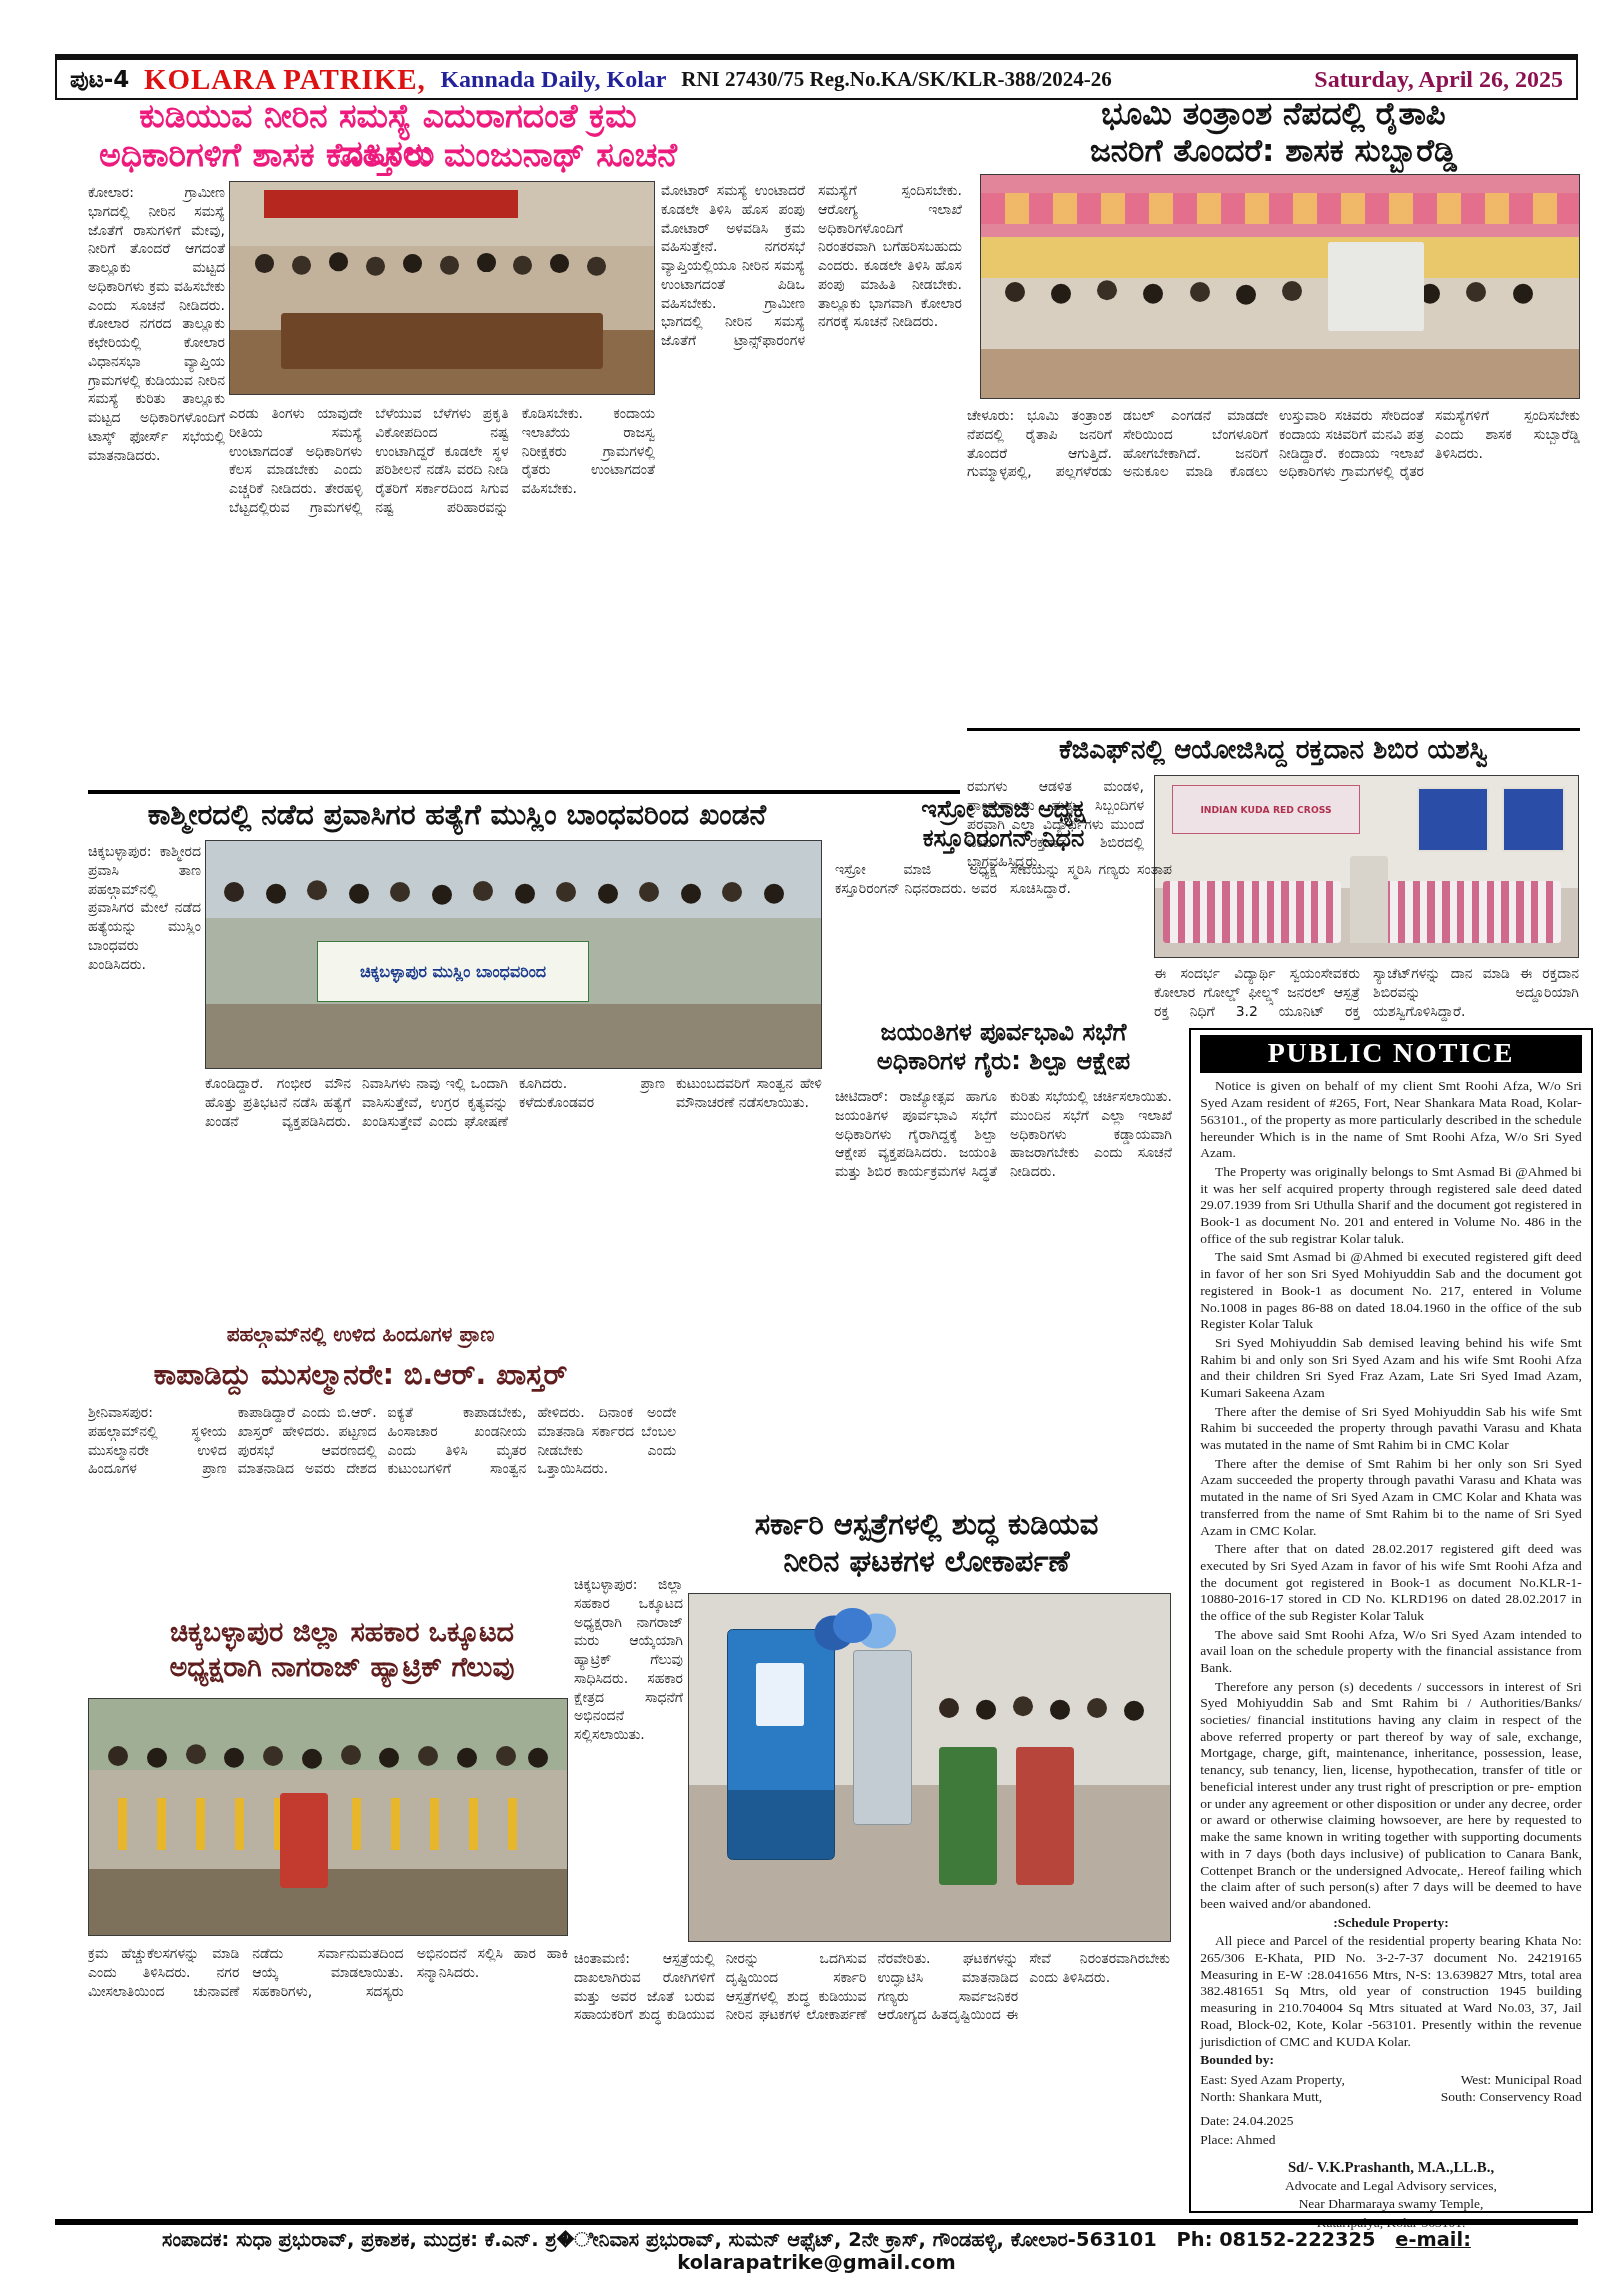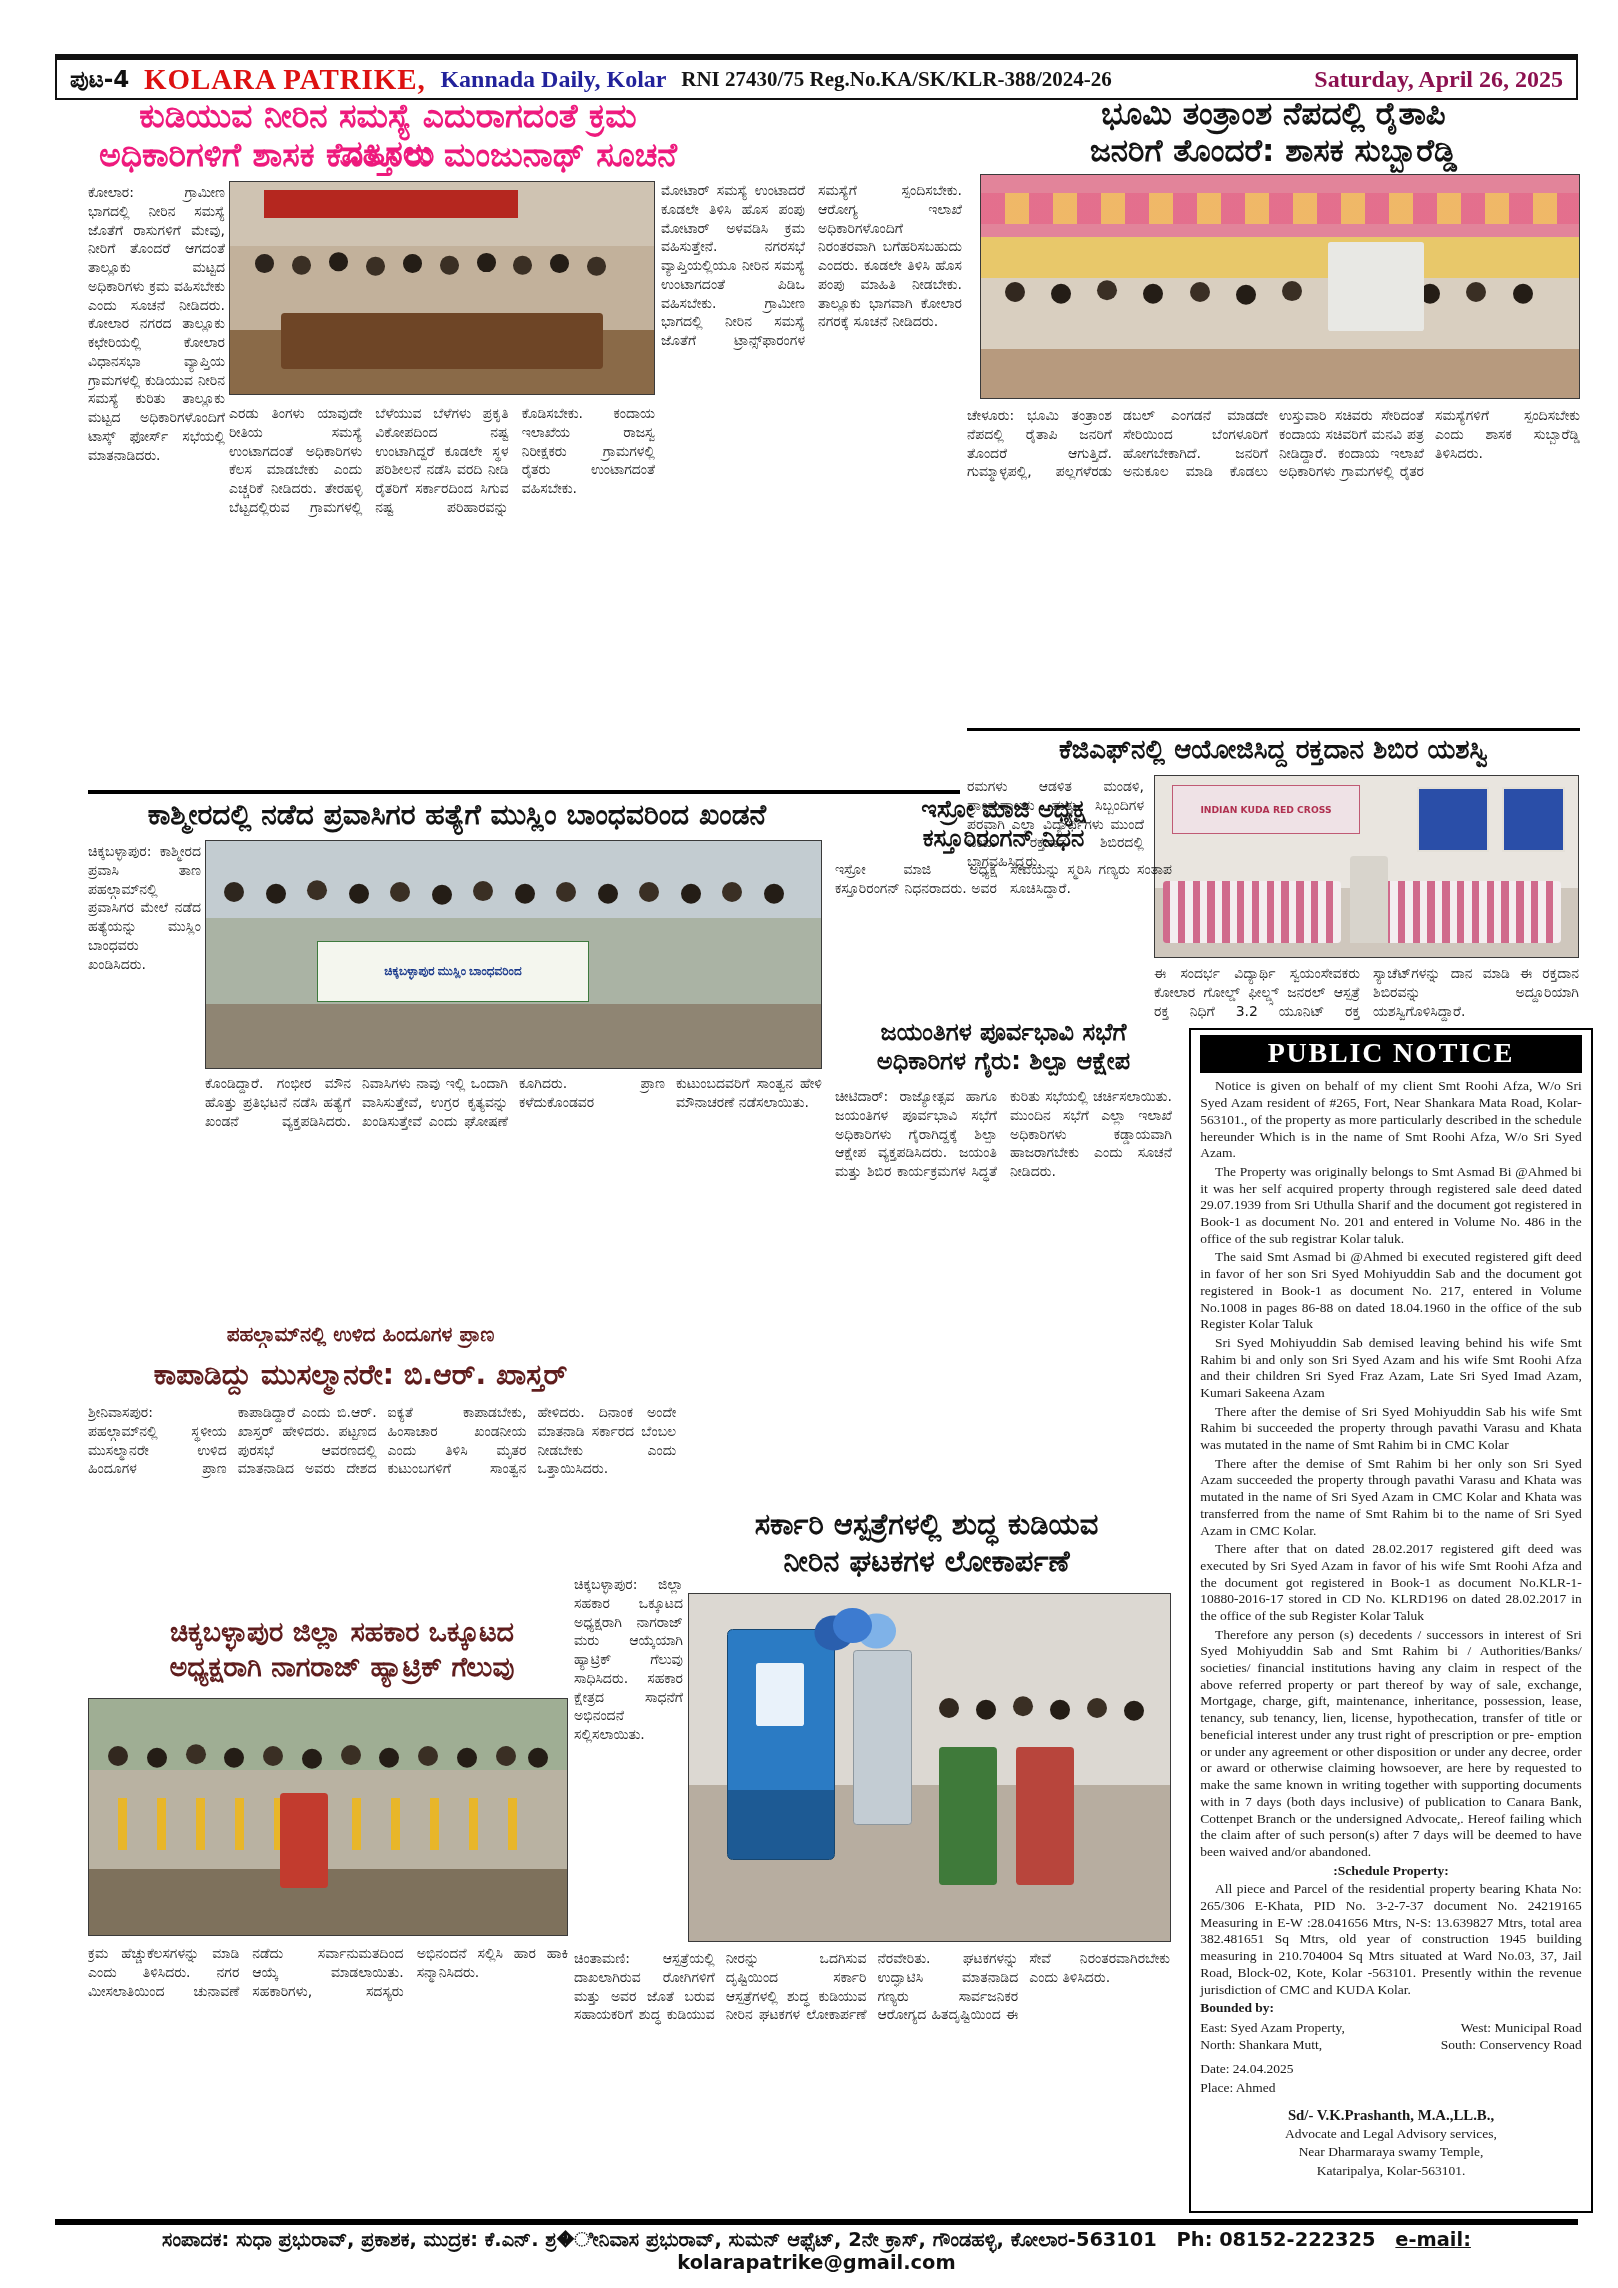--- a/index.html
+++ b/index.html
@@ -97,21 +97,21 @@
   <div class="abs rule" style="left:88px;top:790px;width:872px;height:3.7px;"></div>
 
   <div class="abs hl" style="left:88px;top:799px;width:738px;font-size:28px;color:#141414;">ಕಾಶ್ಮೀರದಲ್ಲಿ ನಡೆದ ಪ್ರವಾಸಿಗರ ಹತ್ಯೆಗೆ ಮುಸ್ಲಿಂ ಬಾಂಧವರಿಂದ ಖಂಡನೆ</div>
 
   <div class="abs col" style="left:88px;top:842px;width:113px;height:467px;">ಚಿಕ್ಕಬಳ್ಳಾಪುರ: ಕಾಶ್ಮೀರದ ಪ್ರವಾಸಿ ತಾಣ ಪಹಲ್ಗಾಮ್‌ನಲ್ಲಿ ಪ್ರವಾಸಿಗರ ಮೇಲೆ ನಡೆದ ಹತ್ಯೆಯನ್ನು ಮುಸ್ಲಿಂ ಬಾಂಧವರು ಖಂಡಿಸಿದರು.</div>
 
   <div class="abs photo" style="left:205px;top:840px;width:617px;height:229px;background:linear-gradient(#c3ccd1 0 34%,#aab3a4 34% 72%,#8f8573 72% 100%);">
     <div class="heads" style="left:3%;top:18%;width:94%;height:14%;">
       <div style="width:20px;height:20px;border-radius:50%;background:#2e261e;box-shadow:42px 1.8px 0 #241d16,83px -1.8px 0 #3a2f24,125px 1.8px 0 #241d16,166px 0 0 #3a2f24,208px 2.8px 0 #241d16,249px -0.9px 0 #3a2f24,291px 1.8px 0 #241d16,332px 0 0 #3a2f24,374px 1.8px 0 #241d16,415px 0 0 #3a2f24,457px 1.8px 0 #241d16,498px 0 0 #3a2f24,540px 1.8px 0 #241d16;"></div>
     </div>
-    <div class="ph-banner" style="left:18%;top:44%;width:44%;height:26%;background:#f4f6ee;border:1.8px solid #3d7a3d;color:#1b3a8c;font-size:12px;font-family:Liberation Serif, serif;">ಚಿಕ್ಕಬಳ್ಳಾಪುರ ಮುಸ್ಲಿಂ ಬಾಂಧವರಿಂದ</div>
+    <div class="ph-banner" style="left:18%;top:44%;width:44%;height:26%;background:#f4f6ee;border:1.8px solid #3d7a3d;color:#1b3a8c;font-size:16px;">ಚಿಕ್ಕಬಳ್ಳಾಪುರ ಮುಸ್ಲಿಂ ಬಾಂಧವರಿಂದ</div>
   </div>
 
   <div class="abs col col4" style="left:205px;top:1074px;width:617px;height:236px;">ಕೊಂಡಿದ್ದಾರೆ. ಗಂಭೀರ ಮೌನ ಹೊತ್ತು ಪ್ರತಿಭಟನೆ ನಡೆಸಿ ಹತ್ಯೆಗೆ ಖಂಡನೆ ವ್ಯಕ್ತಪಡಿಸಿದರು. ನಿವಾಸಿಗಳು ನಾವು ಇಲ್ಲಿ ಒಂದಾಗಿ ವಾಸಿಸುತ್ತೇವೆ, ಉಗ್ರರ ಕೃತ್ಯವನ್ನು ಖಂಡಿಸುತ್ತೇವೆ ಎಂದು ಘೋಷಣೆ ಕೂಗಿದರು. ಪ್ರಾಣ ಕಳೆದುಕೊಂಡವರ ಕುಟುಂಬದವರಿಗೆ ಸಾಂತ್ವನ ಹೇಳಿ ಮೌನಾಚರಣೆ ನಡೆಸಲಾಯಿತು.</div>
 
   <div class="abs hl" style="left:835px;top:796px;width:337px;font-size:24px;color:#141414;">ಇಸ್ರೋ ಮಾಜಿ ಅಧ್ಯಕ್ಷ</div>
   <div class="abs hl" style="left:835px;top:825px;width:337px;font-size:24px;color:#141414;">ಕಸ್ತೂರಿರಂಗನ್ ನಿಧನ</div>
   <div class="abs col col2" style="left:835px;top:860px;width:337px;height:151px;">ಇಸ್ರೋ ಮಾಜಿ ಅಧ್ಯಕ್ಷ ಕಸ್ತೂರಿರಂಗನ್ ನಿಧನರಾದರು. ಅವರ ಸೇವೆಯನ್ನು ಸ್ಮರಿಸಿ ಗಣ್ಯರು ಸಂತಾಪ ಸೂಚಿಸಿದ್ದಾರೆ.</div>
 
   <div class="abs hl" style="left:835px;top:1019px;width:337px;font-size:24px;color:#141414;">ಜಯಂತಿಗಳ ಪೂರ್ವಭಾವಿ ಸಭೆಗೆ</div>
   <div class="abs hl" style="left:835px;top:1048px;width:337px;font-size:24px;color:#141414;">ಅಧಿಕಾರಿಗಳ ಗೈರು: ಶಿಲ್ಪಾ ಆಕ್ಷೇಪ</div>
@@ -154,20 +154,21 @@
 
   <div class="abs notice">
     <div class="notice-title">PUBLIC NOTICE</div>
     <p>Notice is given on behalf of my client Smt Roohi Afza, W/o Sri Syed Azam resident of #265, Fort, Near Shankara Mata Road, Kolar-563101., of the property as more particularly described in the schedule hereunder Which is in the name of Smt Roohi Afza, W/o Sri Syed Azam.</p>
     <p>The Property was originally belongs to Smt Asmad Bi @Ahmed bi it was her self acquired property through registered sale deed dated 29.07.1939 from Sri Uthulla Sharif and the document got registered in Book-1 as document No. 201 and entered in Volume No. 486 in the office of the sub registrar Kolar taluk.</p>
     <p>The said Smt Asmad bi @Ahmed bi executed registered gift deed in favor of her son Sri Syed Mohiyuddin Sab and the document got registered in Book-1 as document No. 217, entered in Volume No.1008 in pages 86-88 on dated 18.04.1960 in the office of the sub Register Kolar Taluk</p>
     <p>Sri Syed Mohiyuddin Sab demised leaving behind his wife Smt Rahim bi and only son Sri Syed Azam and his wife Smt Roohi Afza and their children Sri Syed Fraz Azam, Late Sri Syed Imad Azam, Kumari Sakeena Azam</p>
     <p>There after the demise of Sri Syed Mohiyuddin Sab his wife Smt Rahim bi succeeded the property through pavathi Varasu and Khata was mutated in the name of Smt Rahim bi in CMC Kolar</p>
     <p>There after the demise of Smt Rahim bi her only son Sri Syed Azam succeeded the property through pavathi Varasu and Khata was mutated in the name of Sri Syed Azam in CMC Kolar and Khata was transferred from the name of Smt Rahim bi to the name of Sri Syed Azam in CMC Kolar.</p>
     <p>There after that on dated 28.02.2017 registered gift deed was executed by Sri Syed Azam in favor of his wife Smt Roohi Afza and the document got registered in Book-1 as document No.KLR-1-10880-2016-17 stored in CD No. KLRD196 on dated 28.02.2017 in the office of the sub Register Kolar Taluk</p>
+    <p>The above said Smt Roohi Afza, W/o Sri Syed Azam intended to avail loan on the schedule property with the financial assistance from Bank.</p>
     <p>Therefore any person (s) decedents / successors in interest of Sri Syed Mohiyuddin Sab and Smt Rahim bi / Authorities/Banks/ societies/ financial institutions having any claim in respect of the above referred property or part thereof by way of sale, exchange, Mortgage, charge, gift, maintenance, inheritance, possession, lease, tenancy, sub tenancy, lien, license, hypothecation, transfer of title or beneficial interest under any trust right of prescription or pre- emption or under any agreement or other disposition or under any decree, order or award or otherwise claiming howsoever, are here by requested to make the same known in writing together with supporting documents with in 7 days (both days inclusive) of publication to Canara Bank, Cottenpet Branch or the undersigned Advocate,. Hereof failing which the claim after of such person(s) after 7 days will be deemed to have been waived and/or abandoned.</p>
     <p class="ctr">:Schedule Property:</p>
     <p>All piece and Parcel of the residential property bearing Khata No: 265/306 E-Khata, PID No. 3-2-7-37 document No. 24219165 Measuring in E-W :28.041656 Mtrs, N-S: 13.639827 Mtrs, total area 382.481651 Sq Mtrs, old year of construction 1945 building measuring in 210.704004 Sq Mtrs situated at Ward No.03, 37, Jail Road, Block-02, Kote, Kolar -563101. Presently within the revenue jurisdiction of CMC and KUDA Kolar.</p>
     <p class="plain" style="font-weight:bold;">Bounded by:</p>
     <div class="bounds">
       <span>East: Syed Azam Property,</span>
       <span>West: Municipal Road</span>
     </div>
     <div class="bounds">
       <span>North: Shankara Mutt,</span>

